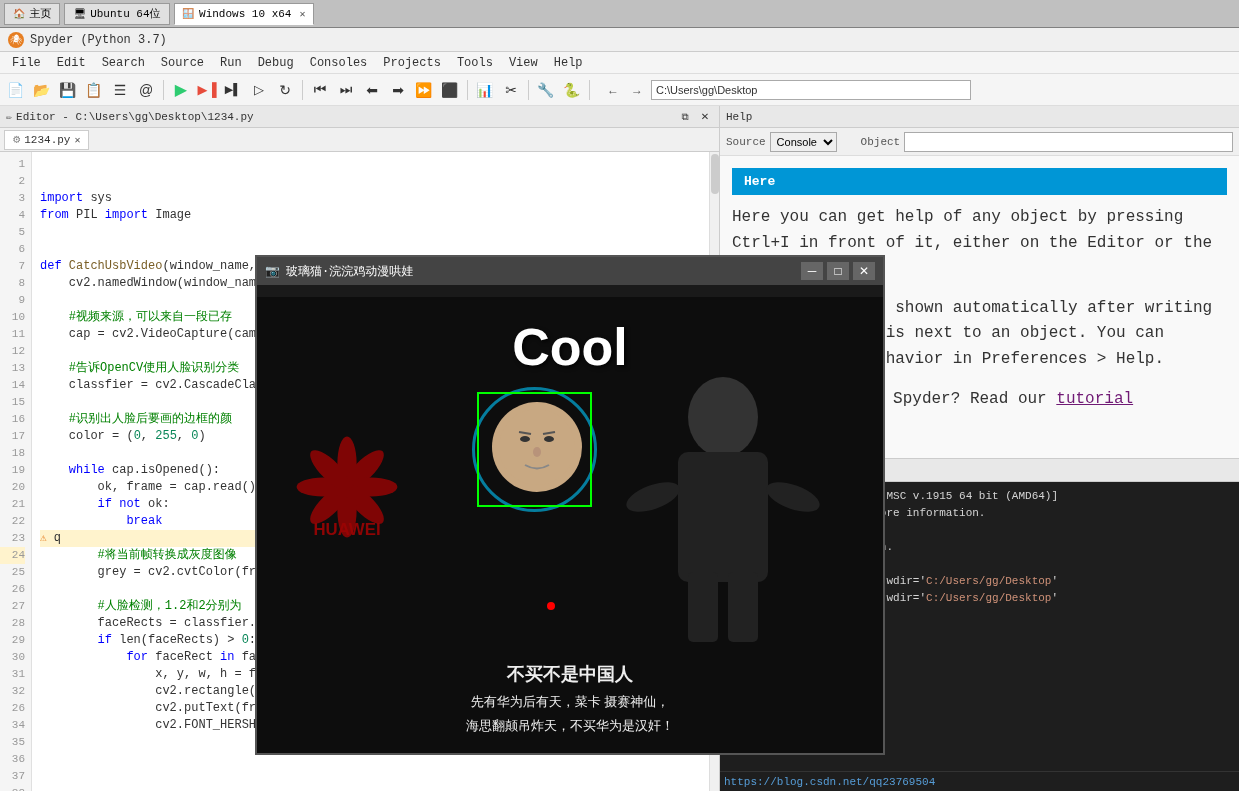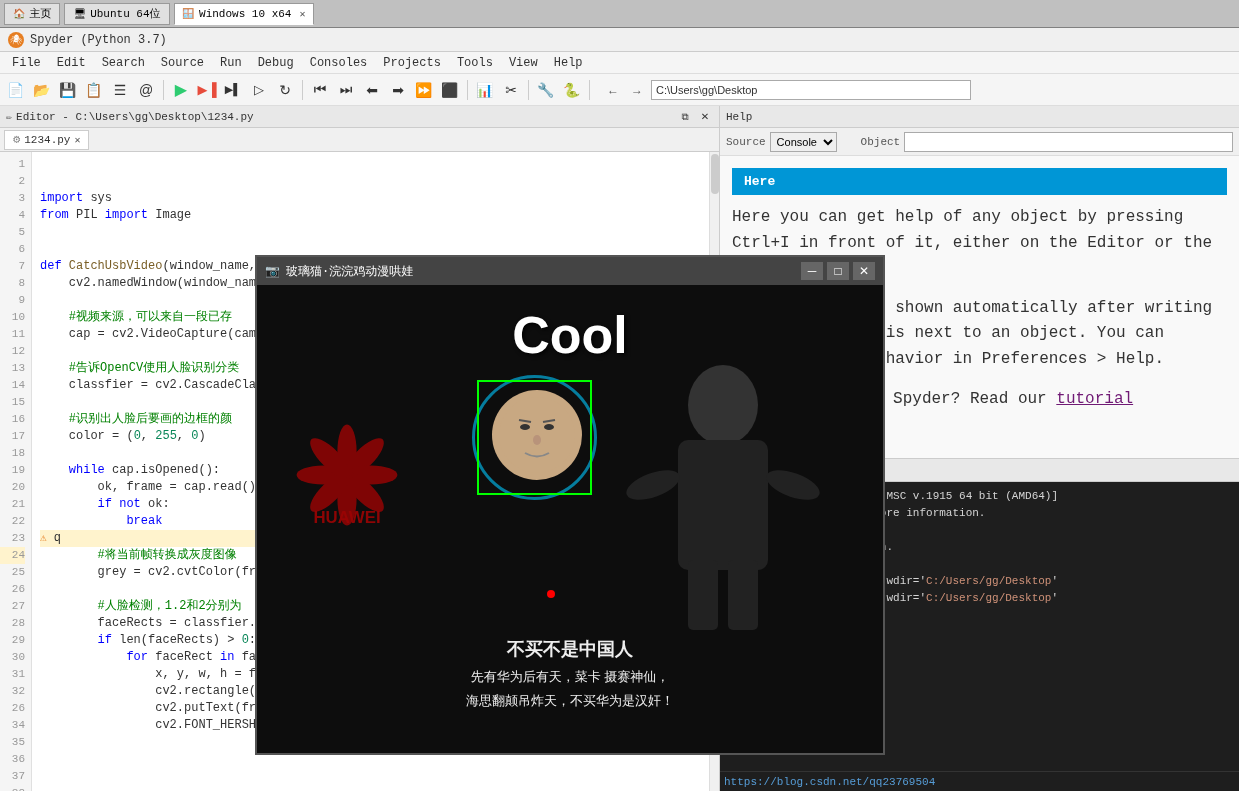--- a/index.html
+++ b/index.html
@@ -89,24 +89,24 @@
     .cool-text { position: absolute; top: 20px; left: 50%; transform: translateX(-50%); font-size: 52px; font-weight: bold; color: white; text-shadow: 2px 2px 4px rgba(0,0,0,0.8); z-index: 10; font-family: Arial, sans-serif; }
 
     
     .face-box { position: absolute; top: 95px; left: 220px; width: 115px; height: 115px; border: 2px solid #00ff00; z-index: 10; }
     .face-glow { position: absolute; top: 90px; left: 215px; width: 125px; height: 125px; border: 3px solid rgba(0,200,255,0.6); border-radius: 50%; z-index: 9; }
 
     
     .red-dot { position: absolute; bottom: 155px; left: 290px; width: 8px; height: 8px; background: red; border-radius: 50%; z-index: 10; }
 
     
-    .meme-area { width: 100%; height: 100%; background: #5eead4; position: relative; }
-
-    
-    .meme-chinese-text { position: absolute; bottom: 41px; left: 20px; right: 20px; text-align: center; color: #eee; font-size: 16px; line-height: 1.8; font-family: '微软雅黑', sans-serif; }
+    .meme-area { width: 100%; height: 100%; background: #5eead4; position: relative; margin-top: 12px; }
+
+    
+    .meme-chinese-text { position: absolute; bottom: 28px; left: 20px; right: 20px; text-align: center; color: #eee; font-size: 16px; line-height: 1.8; font-family: '微软雅黑', sans-serif; }
 
     
     .code-area-wrapper { flex: 1; display: flex; overflow: hidden; position: relative; }
     .scroll-track { position: absolute; right: 0; top: 0; width: 10px; height: 100%; background: #f0f0f0; border-left: 1px solid #ddd; }
     .scroll-thumb { width: 8px; height: 40px; background: #ccc; border-radius: 4px; margin: 2px auto; cursor: pointer; }
   </style>
 </head>
 <body>
 
 <div class="taskbar">

